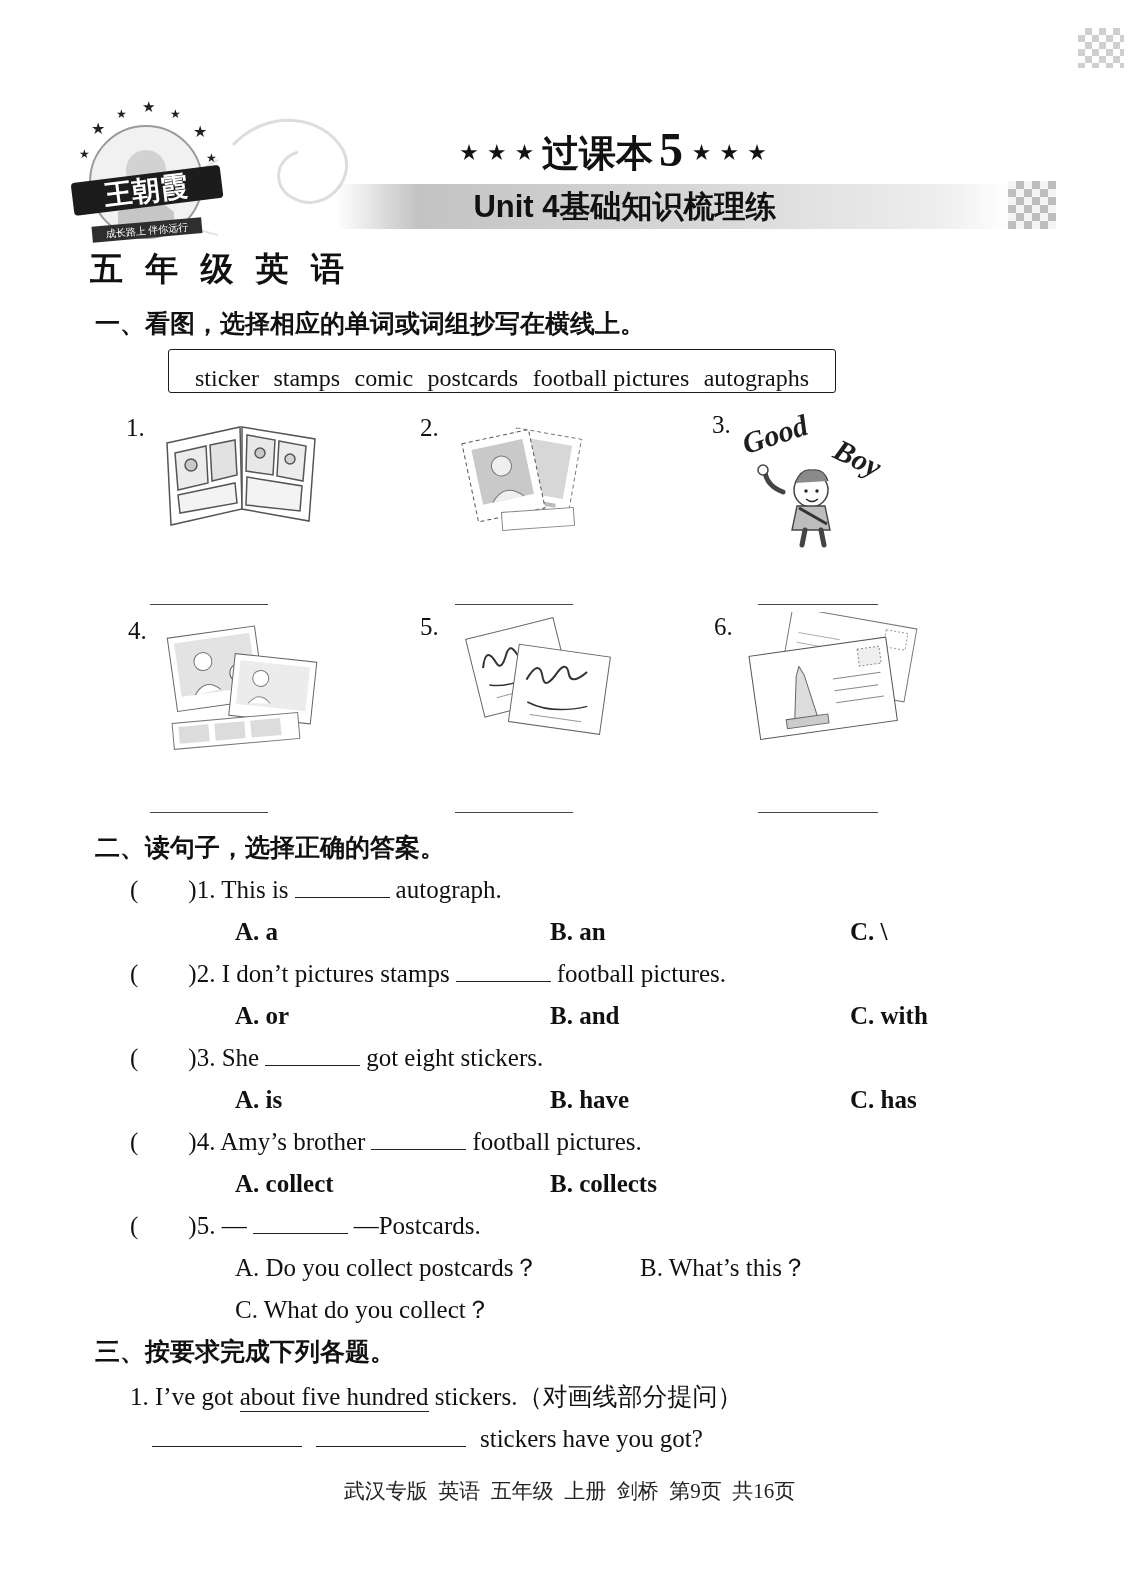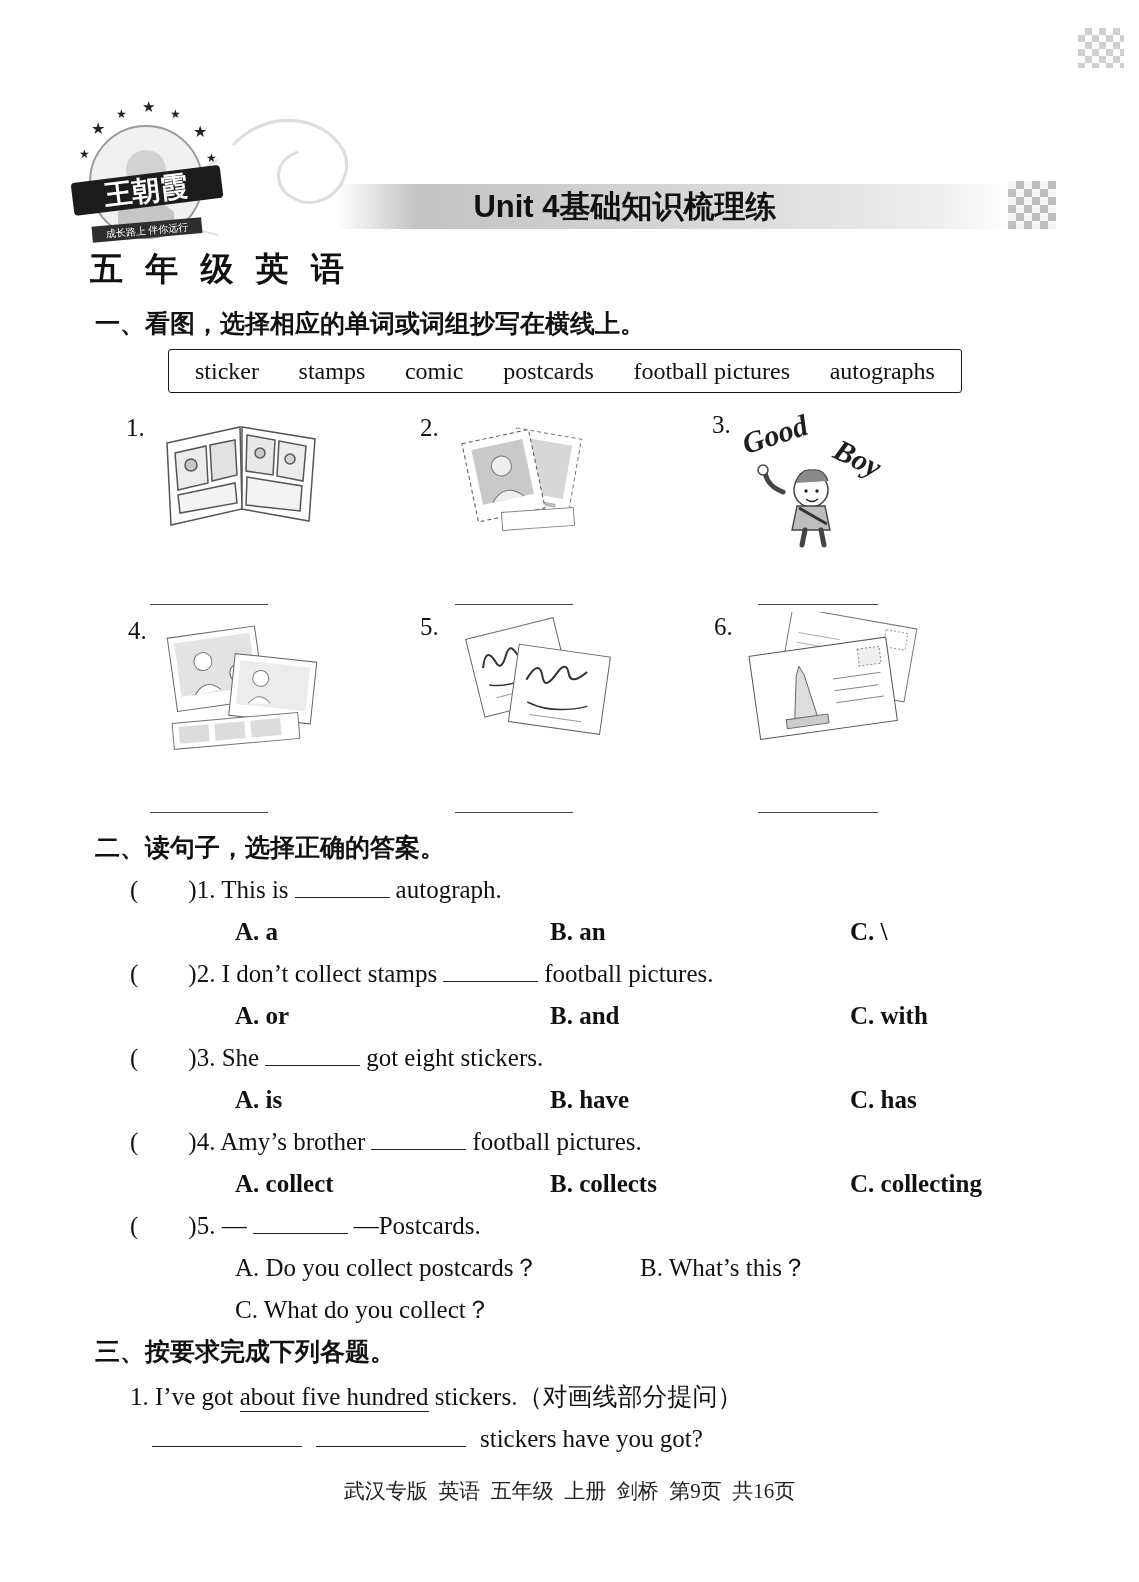--- a/index.html
+++ b/index.html
@@ -28,22 +28,22 @@
     font-family:"Liberation Sans","DejaVu Sans",sans-serif; font-weight:bold; font-size:31px; }
   .grade-title { position:absolute; top:247px; left:0; width:1139px; padding-left:90px;
     box-sizing:border-box; text-align:left; font-size:33px; font-weight:bold; letter-spacing:7px; }
 
   
   .sec-title { position:absolute; left:95px; font-family:"Liberation Sans","DejaVu Sans",sans-serif;
     font-weight:bold; font-size:25px; }
   .s1 { top:307px; } .s2 { top:831px; } .s3 { top:1335px; }
 
   
-  .wordbank { position:absolute; left:168px; top:349px; width:794px; height:44px;
-    border:1.6px solid #1a1a1a; border-radius:3px; display:flex; align-items:center;
+  .wordbank { position:absolute; left:168px; top:349px; width:668px; height:44px;
+    border:1.6px solid #1a1a1a; border-radius:3px; display:flex; align-items:flex-end;
     justify-content:space-between; padding:0 26px; box-sizing:border-box; font-size:24px; }
 
   
   .pic-cell { position:absolute; display:flex; align-items:flex-start; gap:8px; }
   .pic-num { font-size:25px; line-height:30px; }
   .blank-line { position:absolute; height:0; border-bottom:1.6px solid #444; }
 
   
   .questions { position:absolute; left:130px; top:869px; width:940px; font-size:25px; }
   .q-stem { height:42px; line-height:42px; white-space:nowrap; }
@@ -87,20 +87,26 @@
     <g transform="rotate(-7 88 90)">
       <rect x="14" y="74" width="150" height="33" rx="4" fill="#1c1c1c"></rect>
       <text x="88" y="100" font-size="28" font-weight="bold" fill="#ffffff" text-anchor="middle">王朝霞</text>
     </g>
     <g transform="rotate(-5 88 130)">
       <rect x="34" y="122" width="110" height="16" fill="#2e2e2e"></rect>
       <text x="89" y="134" font-size="10" fill="#ffffff" text-anchor="middle">成长路上 伴你远行</text>
     </g>
   </svg>
 
+  <div class="title-row">
+    <span class="stars">★ ★ ★</span>
+    <span class="series">过课本</span>
+    <span class="series-num">5</span>
+    <span class="stars">★ ★ ★</span>
+  </div>
 
   <div class="band"></div>
   <div class="unit-title">Unit 4基础知识梳理练</div>
   <div class="grade-title">五 年 级 英 语</div>
 
   <div class="sec-title s1">一、看图，选择相应的单词或词组抄写在横线上。</div>
 
   <div class="wordbank">
     <span>sticker</span>
     <span>stamps</span>
@@ -244,21 +250,21 @@
       <span>This is</span><span class="blank"></span><span>autograph.</span>
     </div>
     <div class="q-opts">
       <span>A. a</span>
       <span>B. an</span>
       <span>C. \</span>
     </div>
 
     <div class="q-stem">
       <span class="paren">(        )</span><span>2.</span>
-      <span>I don’t collect stamps</span><span class="blank"></span><span>football pictures.</span>
+      <span>I don’t pictures stamps</span><span class="blank"></span><span>football pictures.</span>
     </div>
     <div class="q-opts">
       <span>A. or</span>
       <span>B. and</span>
       <span>C. with</span>
     </div>
 
     <div class="q-stem">
       <span class="paren">(        )</span><span>3.</span>
       <span>She</span><span class="blank"></span><span>got eight stickers.</span>
@@ -269,21 +275,20 @@
       <span>C. has</span>
     </div>
 
     <div class="q-stem">
       <span class="paren">(        )</span><span>4.</span>
       <span>Amy’s brother</span><span class="blank"></span><span>football pictures.</span>
     </div>
     <div class="q-opts">
       <span>A. collect</span>
       <span>B. collects</span>
-      <span>C. collecting</span>
     </div>
 
     <div class="q-stem">
       <span class="paren">(        )</span><span>5.</span>
       <span>—</span><span class="blank"></span><span>—Postcards.</span>
     </div>
     <div class="q-opts-2col">
       <span>A. Do you collect postcards？</span>
       <span>B. What’s this？</span>
     </div>

